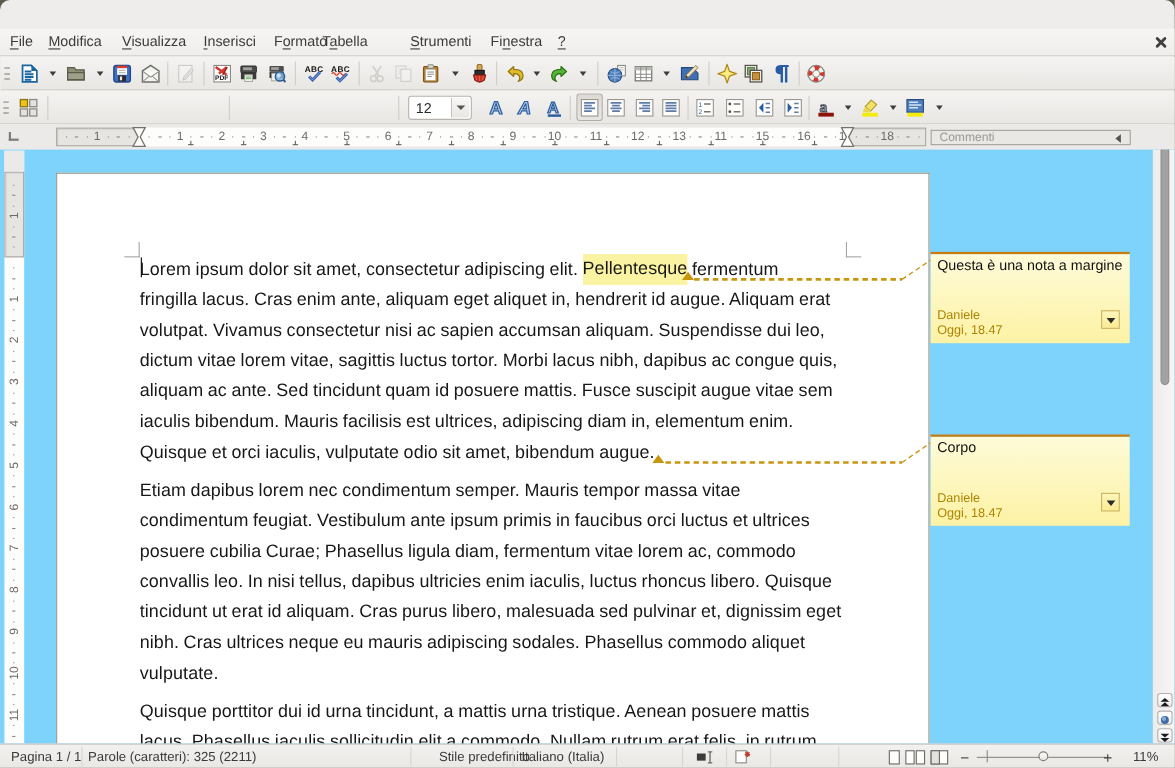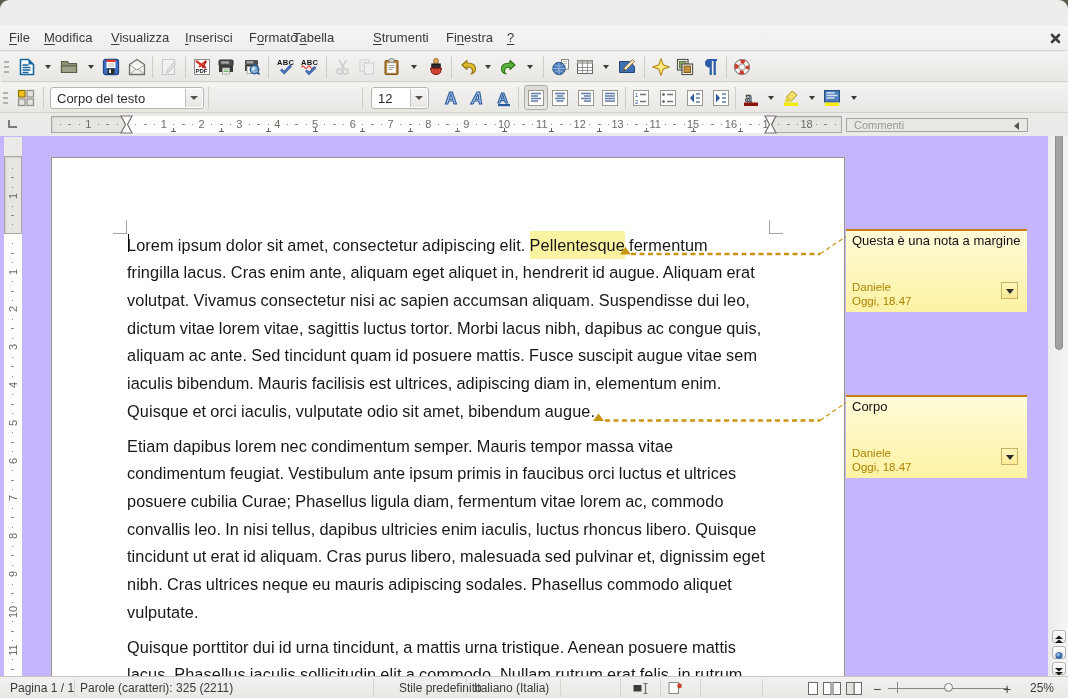--- a/index.html
+++ b/index.html
@@ -55,21 +55,21 @@
 .hrd2 { width:3px; }
 .hrn { position:absolute; top:2px; width:12px; text-align:center; font-size:11px; color:#6e6b67; background:transparent;}
 .hrt { position:absolute; top:12px; width:5px; height:4px; border-bottom:1px solid #66635f; margin-left:-2px;}
 .hrt:after { content:""; position:absolute; left:2px; top:0; width:1px; height:4px; background:#66635f; }
 .hg { position:absolute; top:-1px; width:13px; height:19px; }
 #comBtn { position:absolute; left:846px; top:5px; width:182px; height:14px; background:#eae8e5;
   border:1px solid #a5a29e; color:#9b9793; font-size:11px; line-height:12px; padding-left:7px;}
 #comBtn:after { content:""; position:absolute; right:8px; top:3px; border:4px solid transparent;
   border-right:5px solid #55524e; border-left:none; }
 
-#doc { position:absolute; left:0; top:136px; width:1068px; height:540px; background:#c4b5fd; overflow:hidden; }
+#doc { position:absolute; left:0; top:136px; width:1068px; height:540px; background:#7dd3fc; overflow:hidden; }
 #vruler { position:absolute; left:4px; top:1px; width:18px; height:539px; background:#fdfdfc; }
 #vrulmargT { position:absolute; left:0; top:19px; width:18px; height:78px;
   background:#e7e5e2; border:1px solid #aaa7a3; box-shadow:inset 1px 1px 1px rgba(0,0,0,0.08); }
 #vrulergray { position:absolute; left:0; top:0; width:18px; height:19px; background:#eceae8;}
 .vrd { position:absolute; left:8px; width:1px; height:1px; background:#8c8985; }
 .vrd2 { left:7px; width:3px; }
 .vrn { position:absolute; left:3px; width:12px; height:12px; text-align:center; font-size:11px; color:#6e6b67;
   transform:rotate(270deg); }
 #page { position:absolute; left:51px; top:21px; width:794px; height:519px; background:#fff;
   border:1px solid #9a9792; border-bottom:none; }
@@ -338,24 +338,20 @@
         <rect x="2" y="13.5" width="14" height="3.5" fill="#f4ea0c"></rect>
       </svg>
 <i class="tarr" style="left:809px"></i>
 <svg class="ticon" style="left:823px" viewBox="0 0 18 18">
         <rect x="1.5" y="1.5" width="15" height="11.5" fill="#4d7ebd" stroke="#2a4d7e"></rect>
         <path d="M3.5 4h8 M3.5 6.5h11 M3.5 9h8" stroke="#d8e4f2" stroke-width="1.3"></path>
         <rect x="2" y="13.5" width="14" height="3.5" fill="#f4ea0c"></rect>
       </svg>
 <i class="tarr" style="left:851px"></i>
 
-    <div class="combo" style="left:50px; width:154px;">
-        <span class="ctext">Corpo del testo</span>
-        <span class="cbtn"></span>
-      </div>
     <div class="combo" style="left:371px; width:58px;">
         <span class="ctext">12</span>
         <span class="cbtn"></span>
       </div>
   </div>
   <div id="rulrow">
     <div id="tabsel"></div>
     <div id="hruler">
       <div id="hrulmargL"></div>
         <div id="hrulmargR"></div>
@@ -612,15 +608,15 @@
         <rect x="1.5" y="1.5" width="15" height="12" fill="#fdfdfc" stroke="#6b6965"></rect>
         <path d="M9 1.5 v12" stroke="#6b6965"></path>
         <rect x="1.5" y="1.5" width="7.5" height="12" fill="#e4e2de" stroke="#6b6965"></rect>
       </svg>
 
     <span class="st" style="left:873px; color:#444; font-size:14px;">−</span>
     <div class="zoomline" style="left:888px; width:120px;"></div>
     <div style="position:absolute; left:897px; top:5px; width:1px; height:11px; background:#8d8a86;"></div>
     <div style="position:absolute; left:944px; top:6px; width:9px; height:9px; border-radius:50%; background:linear-gradient(#fdfdfc,#e8e6e3); border:1px solid #7f7c78;"></div>
     <span class="st" style="left:1003px; color:#444; font-size:14px;">+</span>
-    <span class="st" style="left:1030px">25%</span>
+    <span class="st" style="left:1030px">11%</span>
   </div>
 </div>
 
 </body></html>

